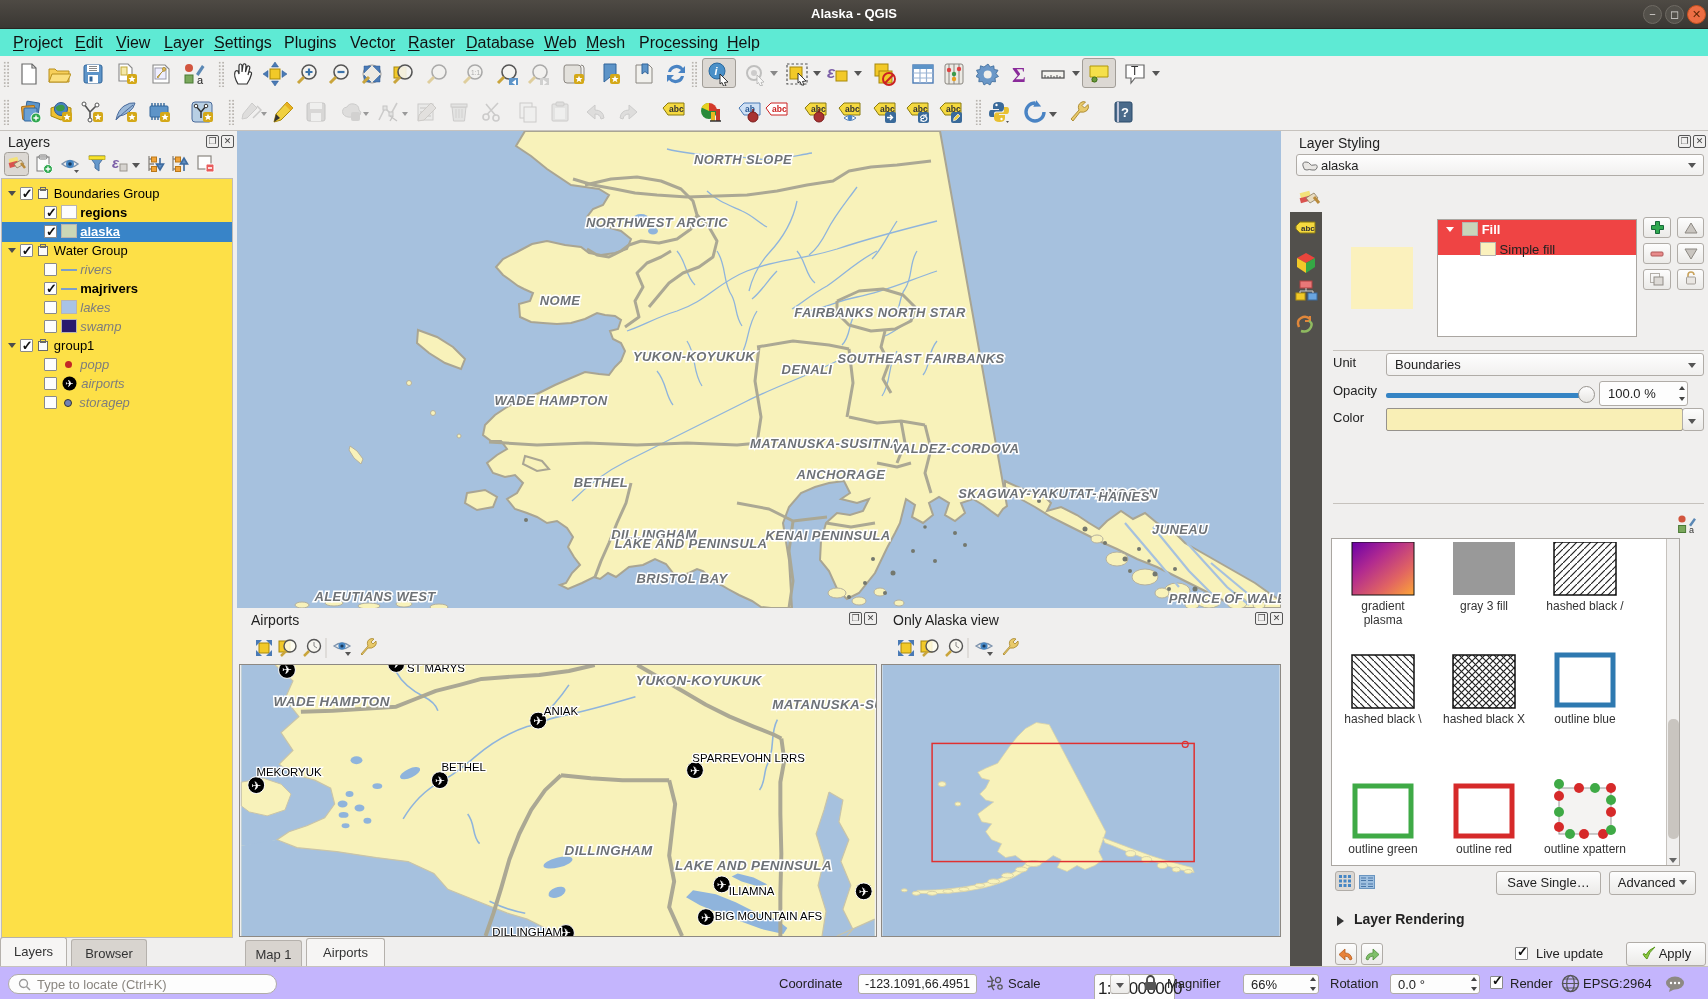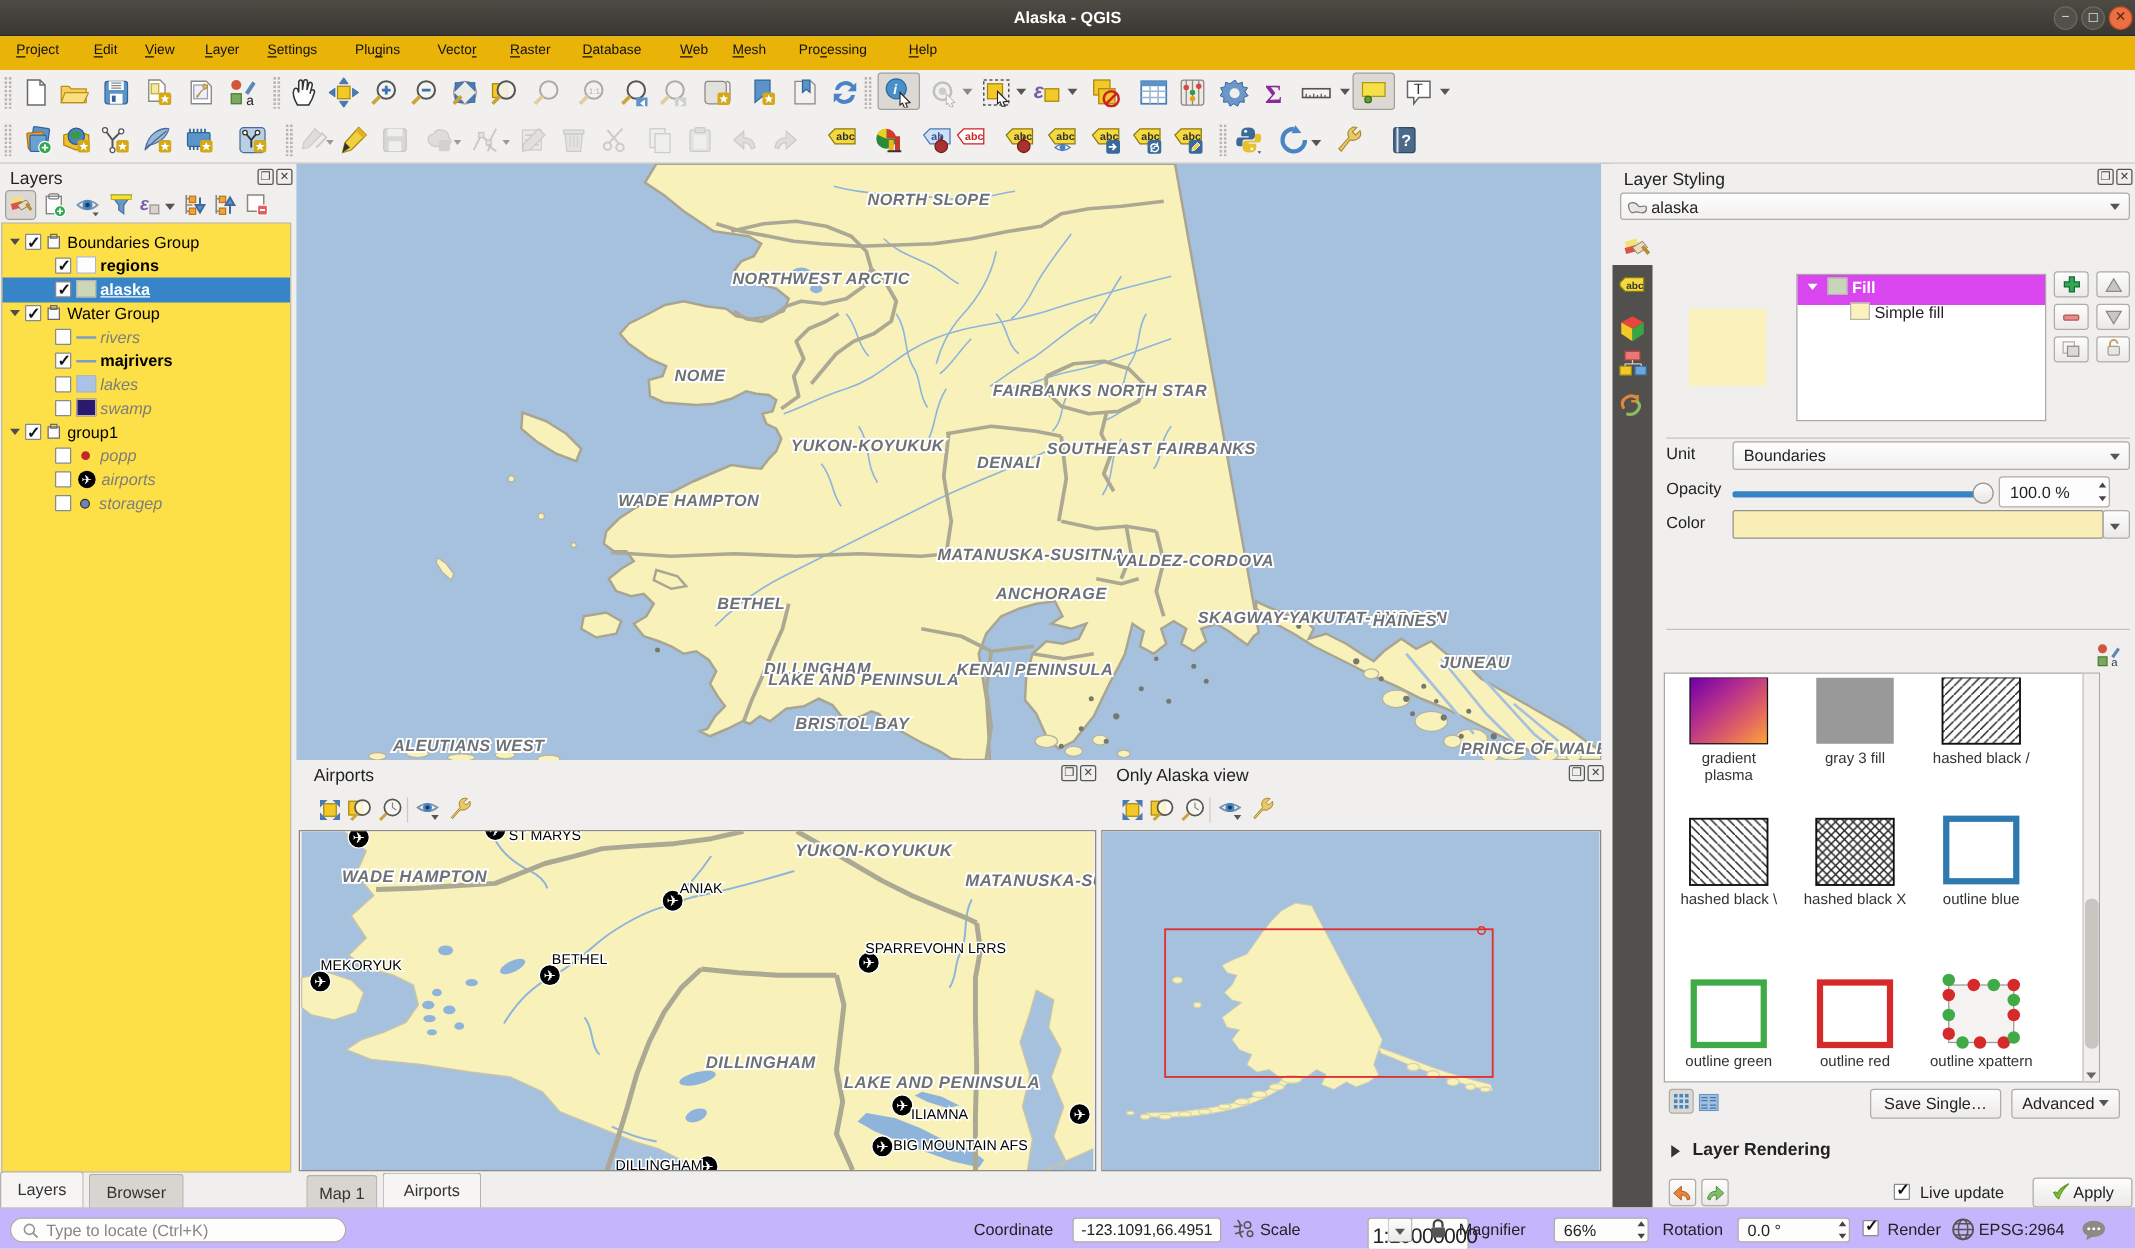--- a/index.html
+++ b/index.html
@@ -1,20 +1,20 @@
 <!DOCTYPE html>
 <html><head><meta charset="utf-8">
 <style>
 *{margin:0;padding:0;box-sizing:border-box}
 html,body{width:1708px;height:999px;overflow:hidden;font-family:"Liberation Sans",sans-serif;background:#f0efee;position:relative}
 .abs{position:absolute}
 #titlebar{left:0;top:0;width:1708px;height:29px;background:linear-gradient(#4e4a44,#3a3733);border-bottom:1px solid #282522}
 #titlebar .t{width:100%;text-align:center;color:#fff;font-weight:bold;font-size:13px;line-height:28px}
 .winbtn{position:absolute;top:5px;width:19px;height:19px;border-radius:50%;background:#53504a;border:1px solid #6e6a63;color:#dcdad6;text-align:center;line-height:17px;font-size:11px}
-#menubar{left:0;top:29px;width:1708px;height:27px;background:#eab308;font-size:11px;color:#111}
+#menubar{left:0;top:29px;width:1708px;height:27px;background:#5eead4;font-size:16px;color:#111}
 #menubar span{position:absolute;top:5px}
 #menubar u{text-decoration:underline;text-underline-offset:2px}
 #tb1{left:0;top:56px;width:1708px;height:37px;background:#f1f0ef}
 #tb2{left:0;top:93px;width:1708px;height:38px;background:#f1f0ef;border-bottom:1px solid #c6c2bd}
 .ic{position:absolute;width:24px;height:24px}
 .handle{position:absolute;width:7px;height:26px;background-image:radial-gradient(#b9b5b0 1px,transparent 1.2px);background-size:3.4px 3.4px}
 .pressed{background:#dcd8d3;border:1px solid #a29e98;border-radius:3px}
 
 #leftpanel{left:0;top:131px;width:235px;height:835px;background:#f0efee}
 #lp-title{position:absolute;left:8px;top:3px;font-size:14px;color:#222}
@@ -954,21 +954,21 @@
         <path d="M10 7 v3 M4 10 h13 M4 10 v2 M17 10 v2" stroke="#ccc" fill="none"></path>
       </g>
 <g transform="translate(6,100)">
         <path d="M3 12 Q0 6 5 3 Q10 0 14 4" fill="none" stroke="#e0873a" stroke-width="2.5"></path>
         <path d="M14 1 v5 h-5" fill="none" stroke="#e0873a" stroke-width="2"></path>
         <path d="M5 16 Q12 18 15 12 Q17 8 13 6" fill="none" stroke="#8fba60" stroke-width="2.5"></path>
       </g>
 </svg>
 <div style="position:absolute;left:61px;top:116px;width:62px;height:62px;background:#fbf1bd"></div>
 <div style="position:absolute;left:147px;top:88px;width:200px;height:118px;background:#fff;border:1px solid #aaa6a1">
-<div style="position:absolute;left:0;top:0;width:198px;height:24px;background:#d946ef;color:#fff;line-height:20px"><span class="exp" style="margin-left:8px;border-top-color:#fff"></span><span class="sw" style="background:#c9d5ba;margin-left:8px"></span> <b>Fill</b></div>
+<div style="position:absolute;left:0;top:0;width:198px;height:35px;background:#ef4444;color:#fff;line-height:20px"><span class="exp" style="margin-left:8px;border-top-color:#fff"></span><span class="sw" style="background:#c9d5ba;margin-left:8px"></span> <b>Fill</b></div>
 <div style="position:absolute;left:0;top:20px;width:198px;height:20px;line-height:20px"><span class="sw" style="background:#fbf1bd;margin-left:42px"></span> Simple fill</div>
 </div>
 <div class="sbtn" style="left:353px;top:86px;width:28px;height:21px"><svg width="15" height="15" style="margin-top:2px" viewBox="0 0 15 15">
         <path d="M5.5 1.5 h4 v4 h4 v4 h-4 v4 h-4 v-4 h-4 v-4 h4 Z" fill="#2fa84f" stroke="#17693a"></path>
       </svg></div>
 <div class="sbtn" style="left:387px;top:86px;width:27px;height:21px"><svg width="14" height="12" style="margin-top:4px" viewBox="0 0 14 12">
         <path d="M7 1 L13 11 L1 11 Z" fill="#c9c5c0" stroke="#8d8983"></path>
       </svg></div>
 <div class="sbtn" style="left:353px;top:112px;width:28px;height:21px"><svg width="14" height="14" style="margin-top:3px" viewBox="0 0 14 14">
         <rect x="1" y="5" width="12" height="4" rx="1" fill="#e88b8b" stroke="#b05858"></rect>

